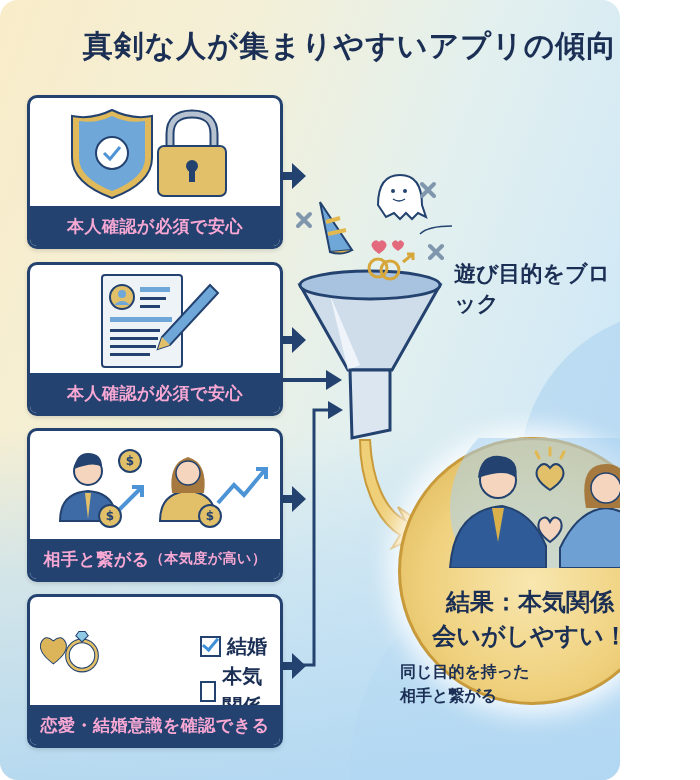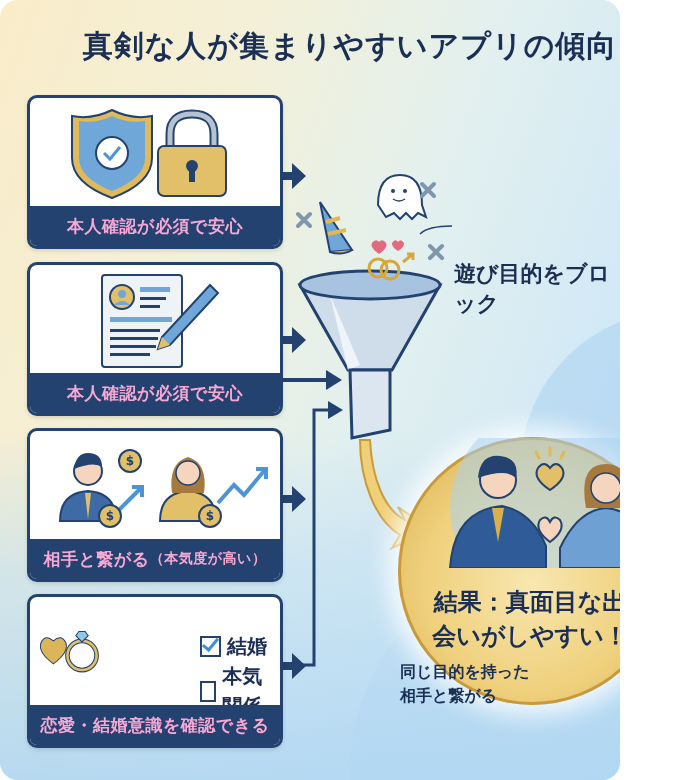--- a/index.html
+++ b/index.html
@@ -209,21 +209,21 @@
     <path d="M110 104 q-16 -12 -10 -22 q6 -6 10 2 q4 -8 10 -2 q6 10 -10 22z" fill="#f6d5be" stroke="#23426f" stroke-width="2"></path>
 
     <path d="M110 52 q-18 -12 -12 -22 q6 -8 12 0 q6 -8 12 0 q6 10 -12 22z" fill="#e2c06a" stroke="#23426f" stroke-width="2"></path>
     <g stroke="#e2b84f" stroke-width="3" stroke-linecap="round">
         <path d="M96 14 l3 6"></path>
         <path d="M110 10 v7"></path>
         <path d="M124 14 l-3 6"></path>
       </g>
   </svg>
   <div class="result-title">
-    <div>結果：真面目な出</div>
+    <div>結果：本気関係</div>
     <div>会いがしやすい！</div>
   </div>
   <div class="result-sub">
     <div>同じ目的を持った</div>
     <div>相手と繋がる</div>
   </div>
 
   <svg class="conn" width="40" height="40" viewBox="0 0 40 40" style="left:640px;top:722px;z-index:4;">
     <path d="M20 2 q3 15 18 18 q-15 3 -18 18 q-3 -15 -18 -18 q15 -3 18 -18z" fill="#e6f1fb"></path>
   </svg>

